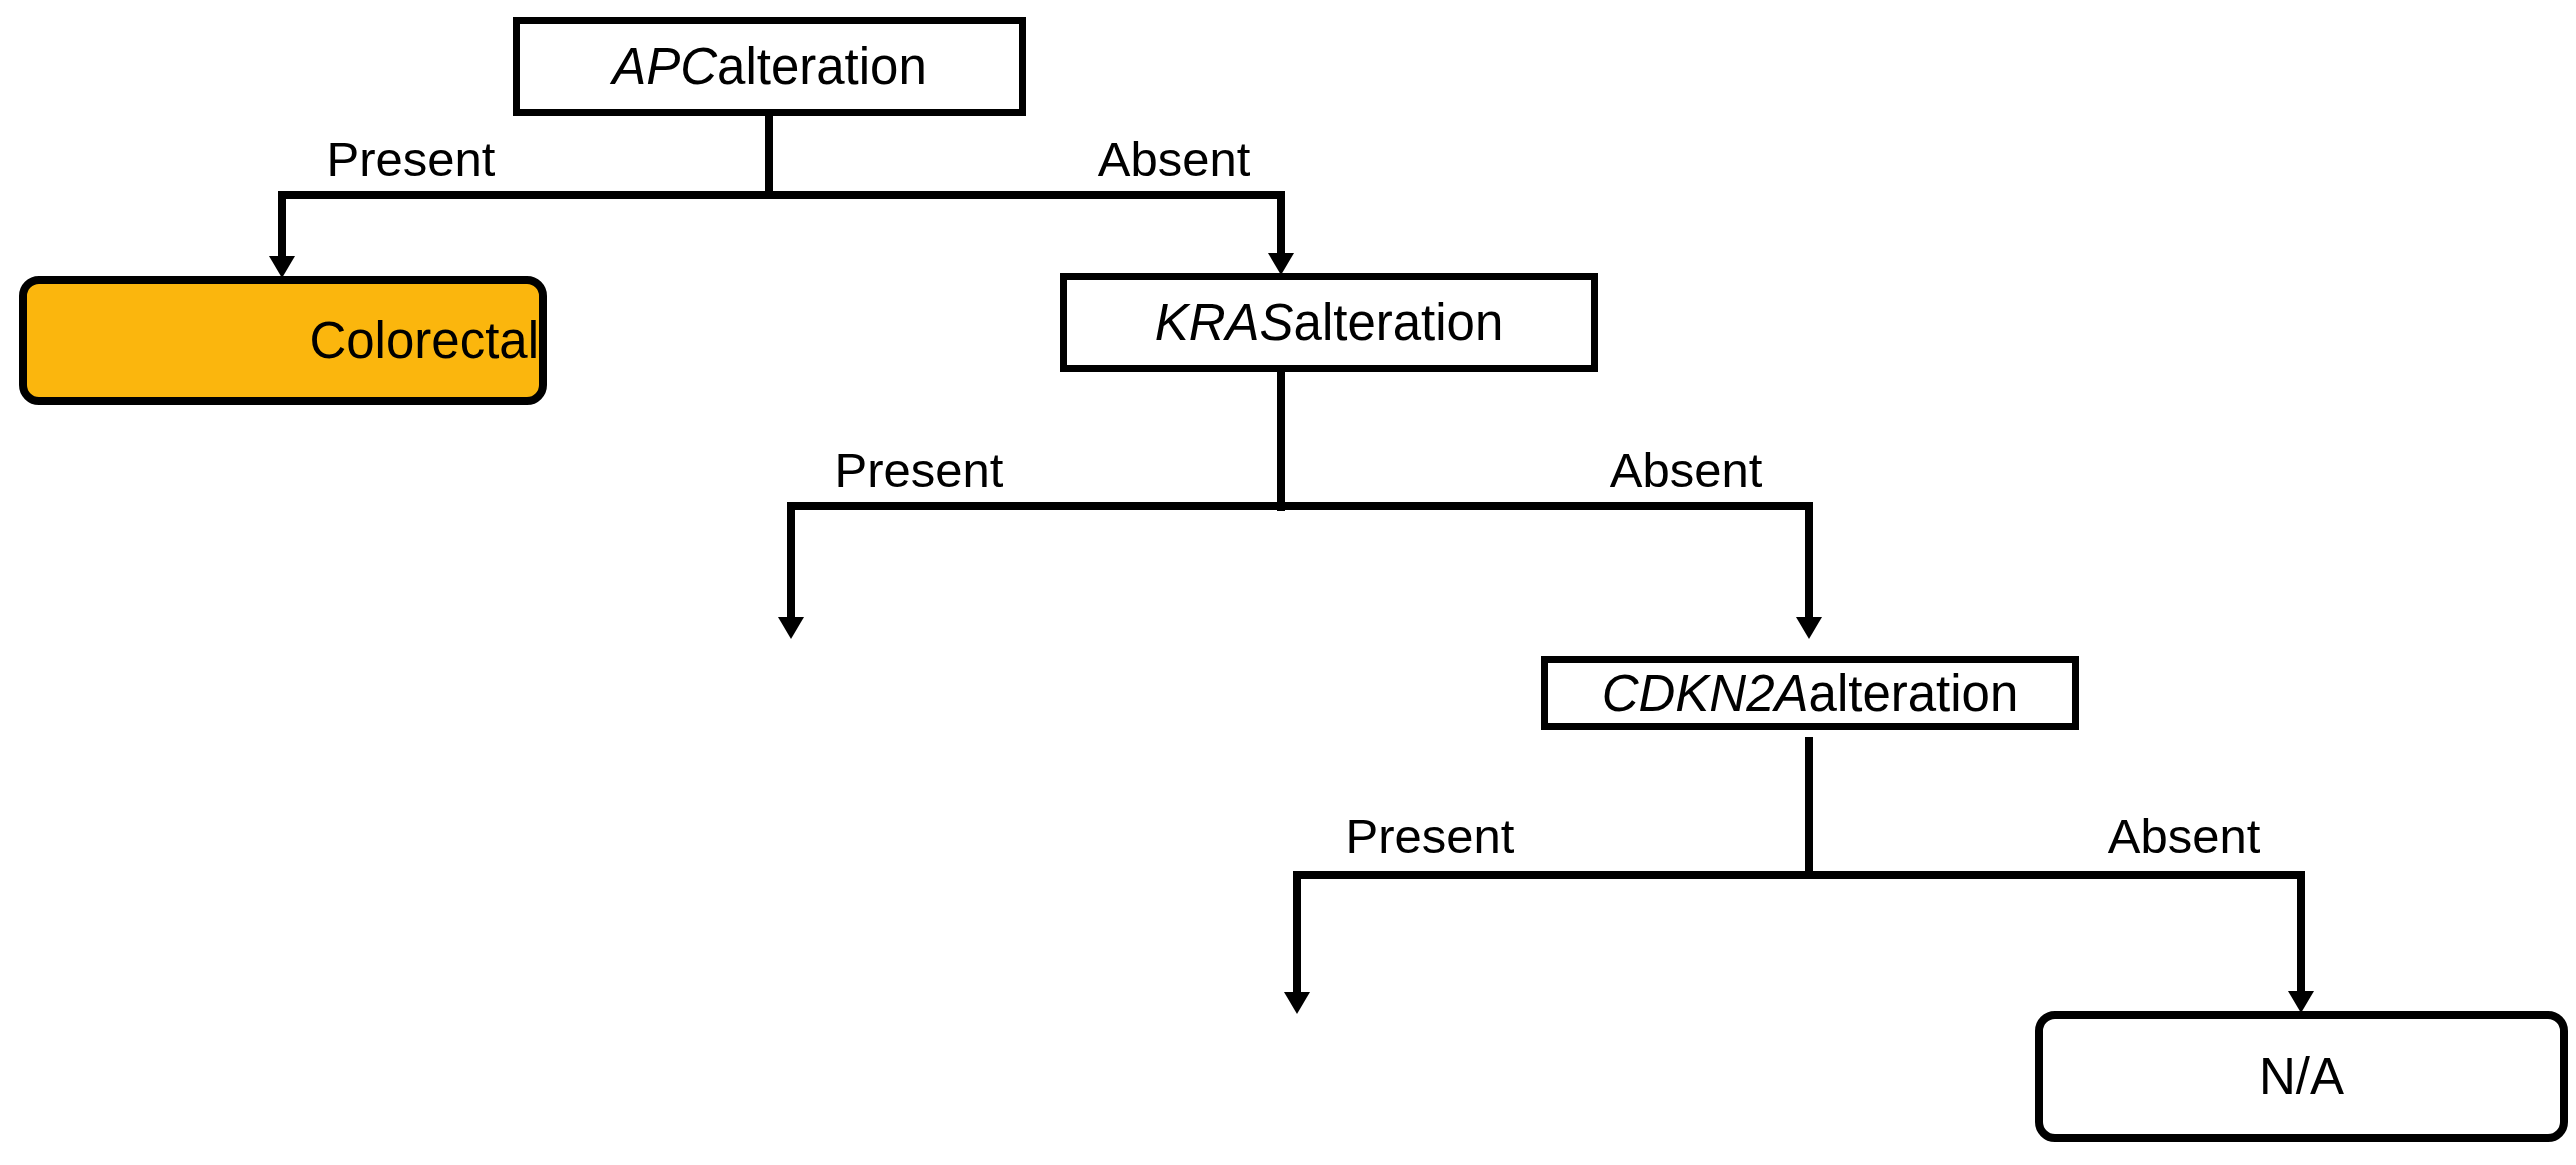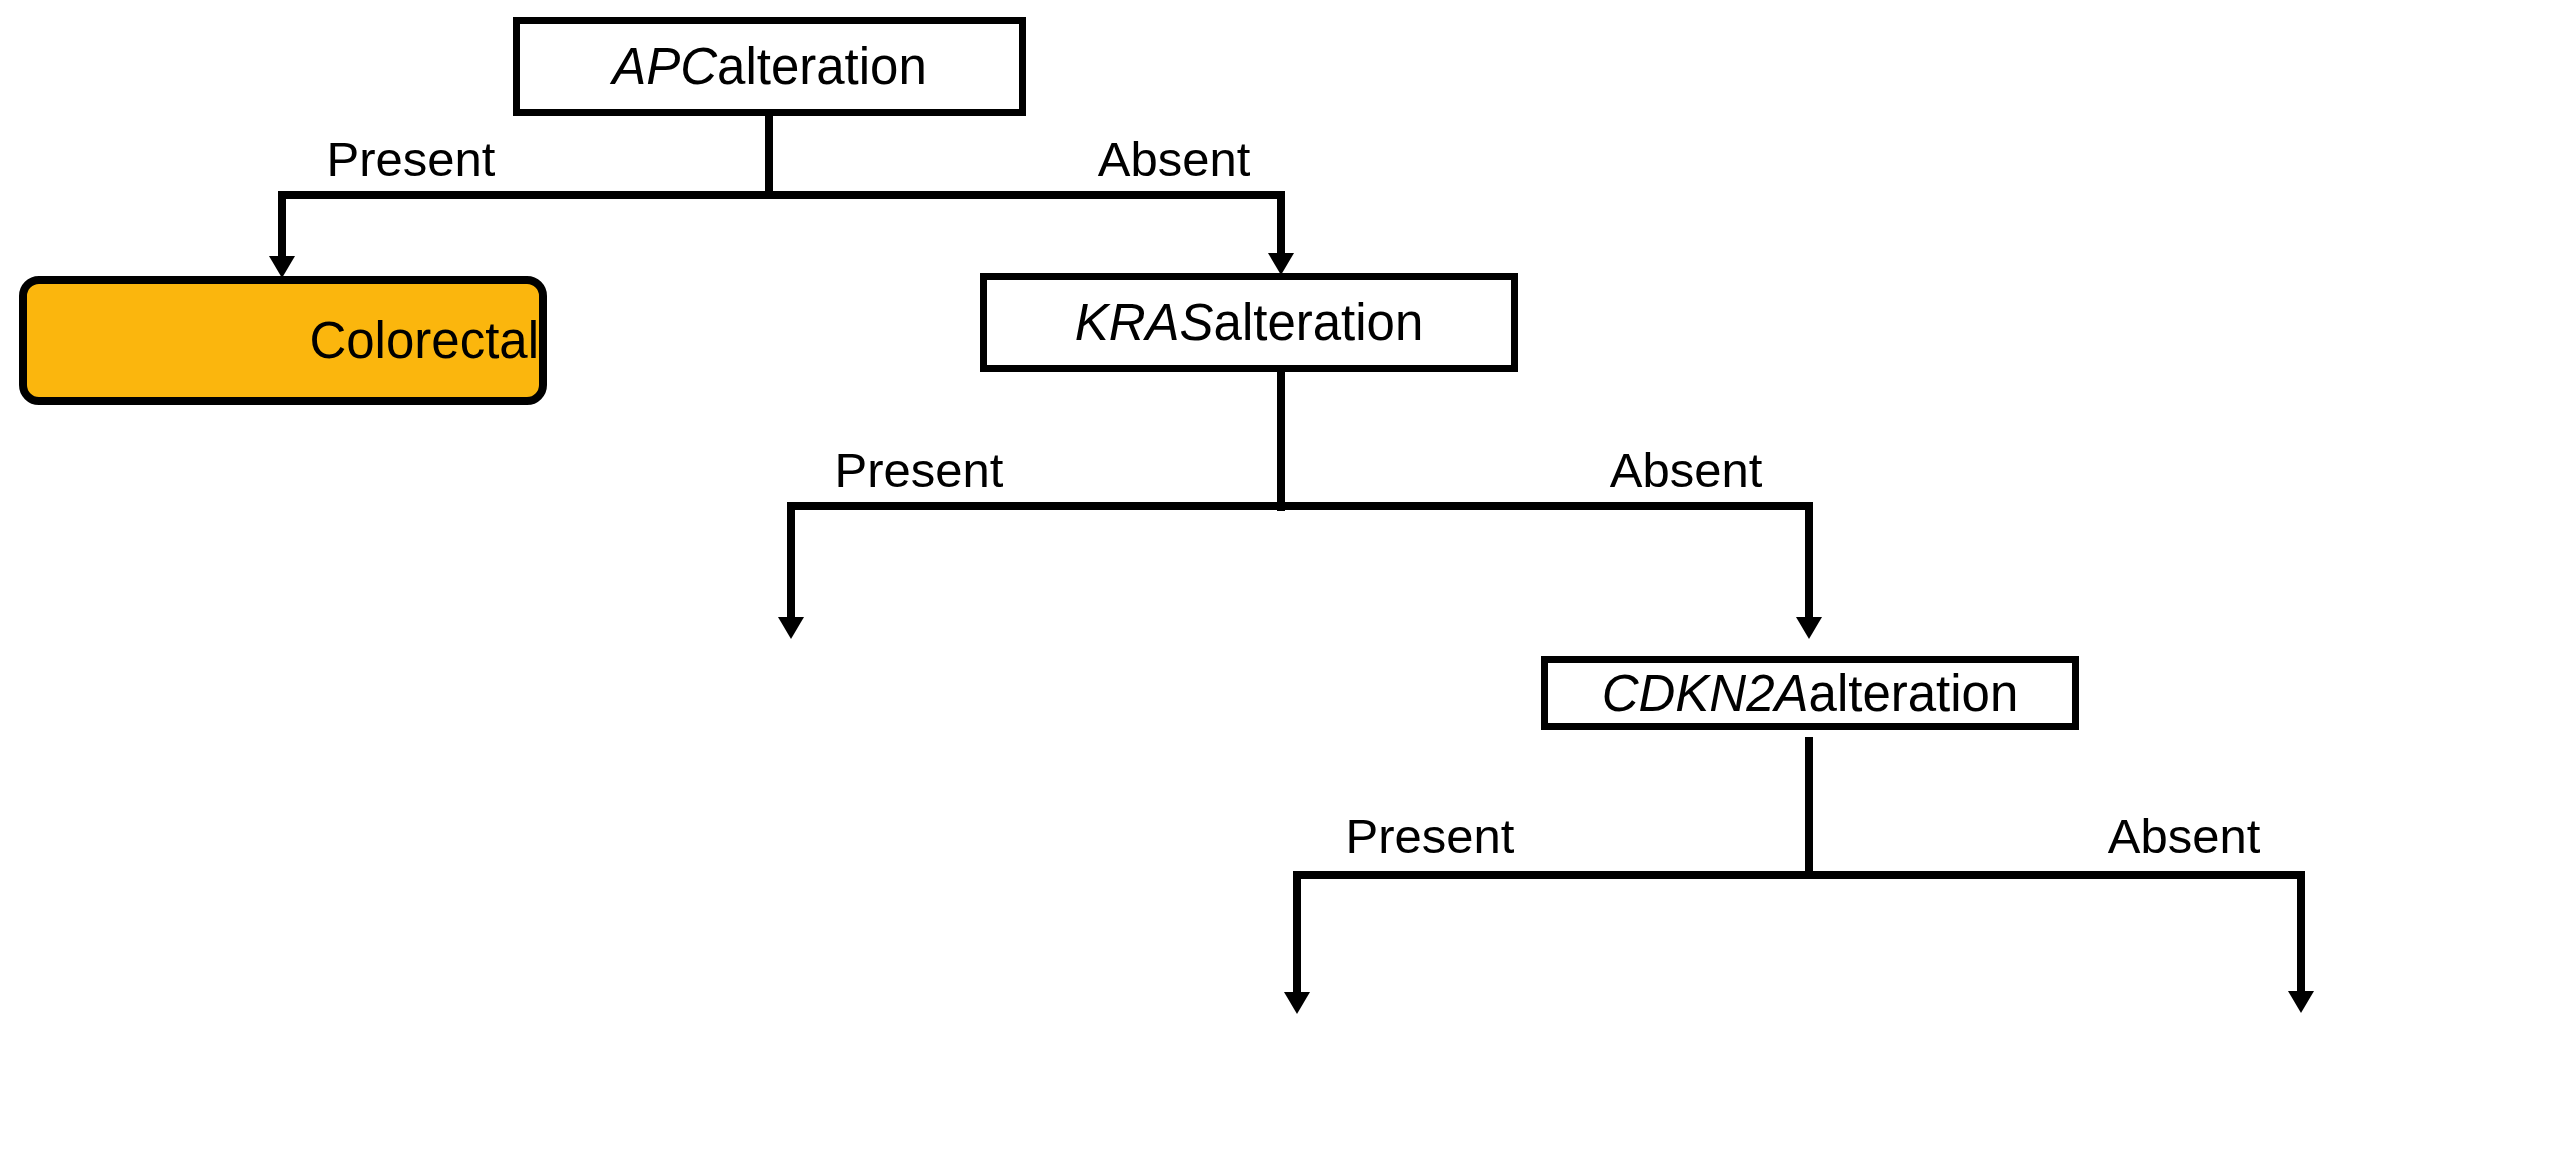--- a/index.html
+++ b/index.html
@@ -81,21 +81,21 @@
   <div class="arrow" style="left:278px; top:191px; height:65px;"></div>
   <div class="arrow" style="left:1277px; top:191px; height:62px;"></div>
 
   <div class="blabel" style="left:411px; top:159px;">Present</div>
   <div class="blabel" style="left:1174px; top:159px;">Absent</div>
 
   <div class="box leaf" style="left: 19px; top: 276px; width: 528px; height: 129px; background: rgb(251, 182, 13); justify-content: flex-end;">
     <span>Colorectal</span>
   </div>
 
-  <div class="box" style="left:980px; top:273px; width:538px; height:99px;text-align:center;">
+  <div class="box" style="left:1060px; top:273px; width:538px; height:99px;text-align:center;">
     <span class="gene">KRAS</span>
       <span> alteration</span>
   </div>
 
   <div class="vline" style="left:1277px; top:369px; width:8px; height:142px;"></div>
   <div class="hline" style="left:787px; top:502px; width:1026px; height:8px;"></div>
   <div class="arrow" style="left:787px; top:502px; height:115px;"></div>
   <div class="arrow" style="left:1805px; top:502px; height:115px;"></div>
 
   <div class="blabel" style="left:919px; top:470px;">Present</div>
@@ -109,15 +109,18 @@
 
   <div class="vline" style="left:1805px; top:737px; width:8px; height:142px;"></div>
   <div class="hline" style="left:1293px; top:871px; width:1012px; height:8px;"></div>
   <div class="arrow" style="left:1293px; top:871px; height:121px;"></div>
   <div class="arrow" style="left:2297px; top:871px; height:120px;"></div>
 
   <div class="blabel" style="left:1430px; top:836px;">Present</div>
   <div class="blabel" style="left:2184px; top:836px;">Absent</div>
 
 
+  <div class="box leaf" style="left: 2035px; top: 1011px; width: 533px; height: 131px; background: rgb(255, 255, 255);">
+    <span>N/A</span>
+  </div>
 
 </div>
 
 
 </body></html>

